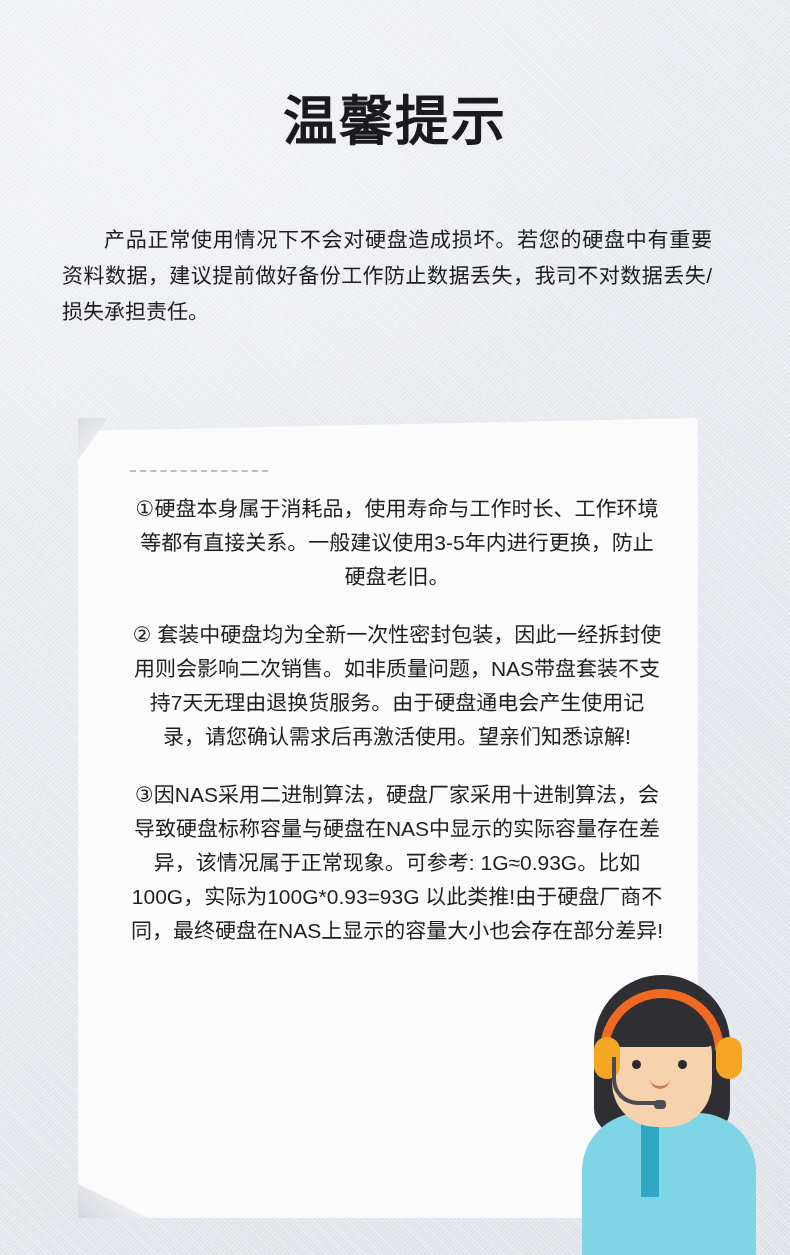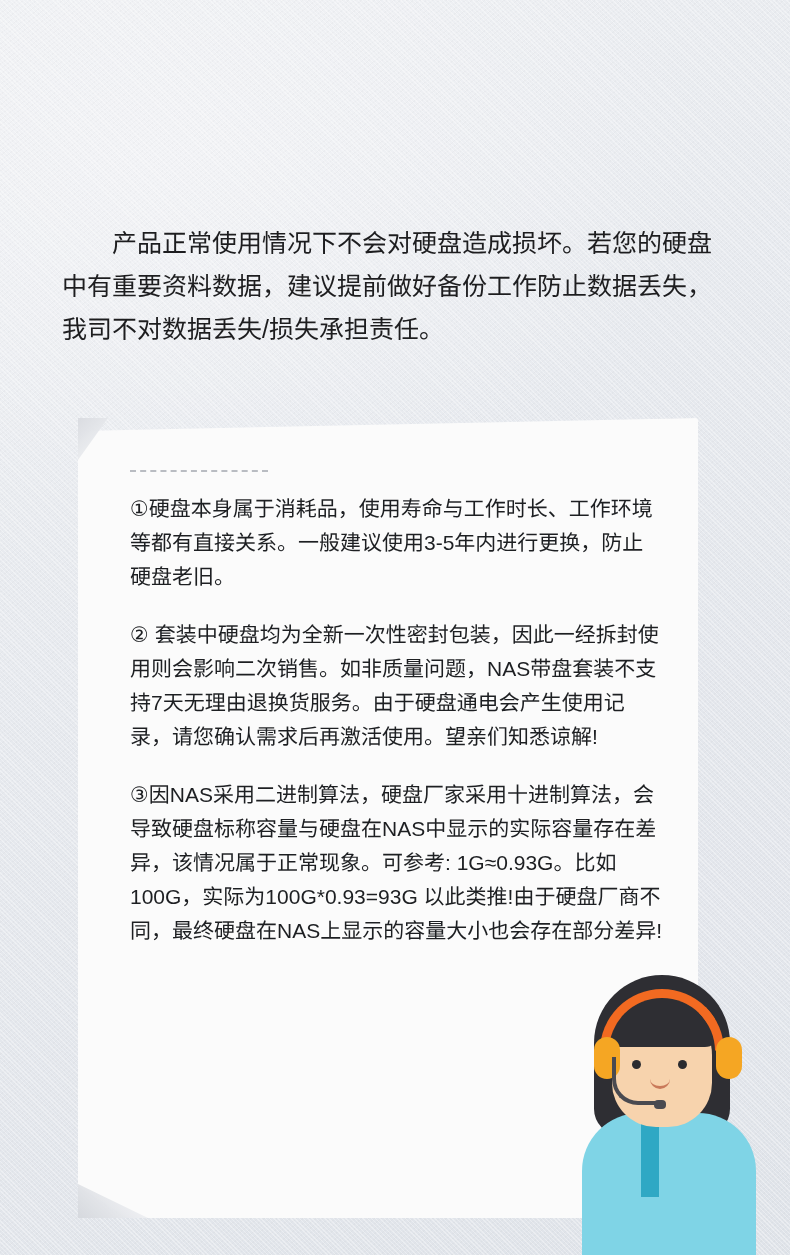--- a/index.html
+++ b/index.html
@@ -46,21 +46,21 @@
     color: #1b1b1d;
     letter-spacing: 2px;
     line-height: 1.1;
   }
 
   .intro {
     position: absolute;
     top: 222px;
     left: 62px;
     width: 650px;
-    font-size: 25px;
+    font-size: 21px;
     line-height: 1.72;
     color: #1d1d1f;
     text-indent: 2em;
     text-align: justify;
   }
 
   
   .card-wrap {
     position: absolute;
     top: 418px;
@@ -118,21 +118,21 @@
     width: 138px;
     height: 0;
     border-top: 2px dashed #b9bcc2;
     margin-bottom: 20px;
   }
   .para {
     font-size: 21px;
     line-height: 1.62;
     color: #1d1f22;
     margin: 0 0 24px 0;
-    text-align: left;
+    text-align: center;
   }
   .para:last-child { margin-bottom: 0; }
 
   
   .operator {
     position: absolute;
     right: 16px;
     bottom: 0;
     width: 210px;
     height: 300px;
@@ -248,20 +248,21 @@
     height: 9px;
     background: #4a4a50;
     border-radius: 4px;
   }
 </style>
 </head>
 <body>
 
 <div class="page">
 
+  <div class="title">温馨提示</div>
 
   <div class="intro">产品正常使用情况下不会对硬盘造成损坏。若您的硬盘中有重要资料数据，建议提前做好备份工作防止数据丢失，我司不对数据丢失/损失承担责任。</div>
 
   <div class="card-wrap">
     <div class="card"></div>
     <div class="curl-top"></div>
     <div class="curl-bottom"></div>
 
     <div class="card-inner">
       <div class="divider"></div>

